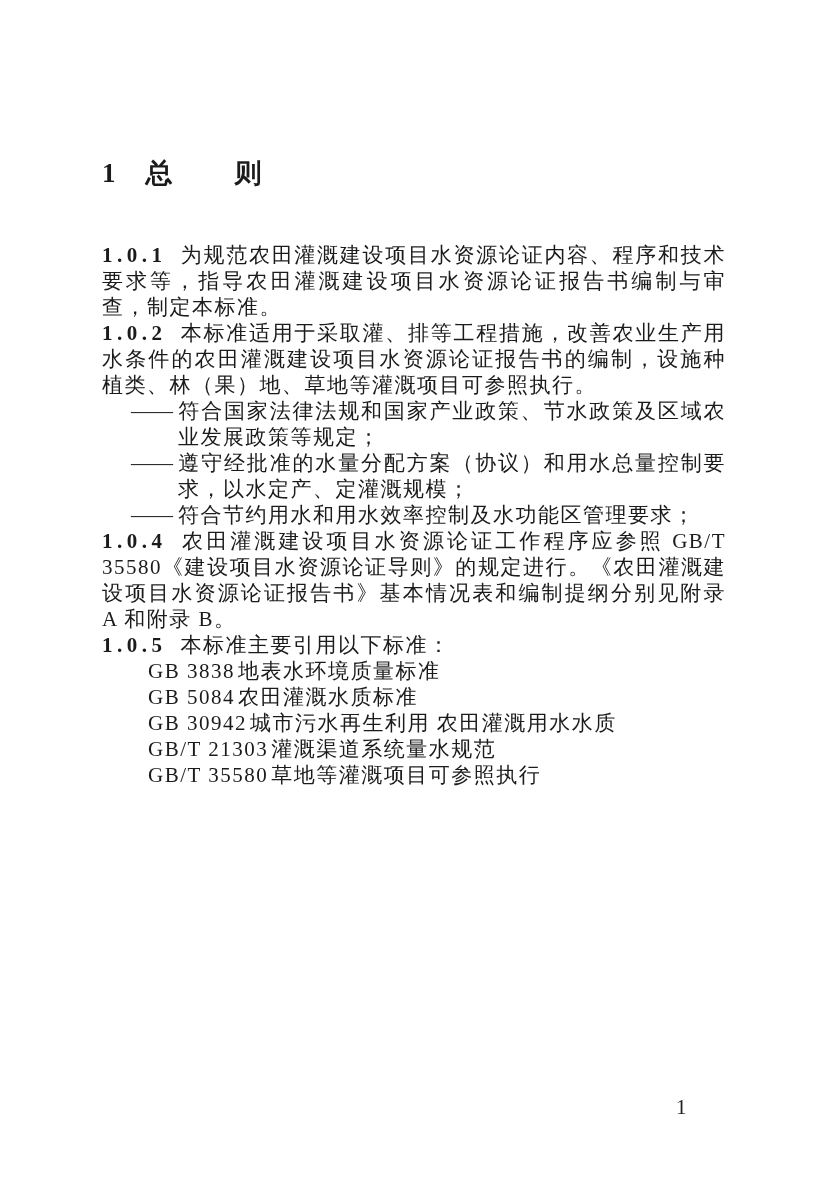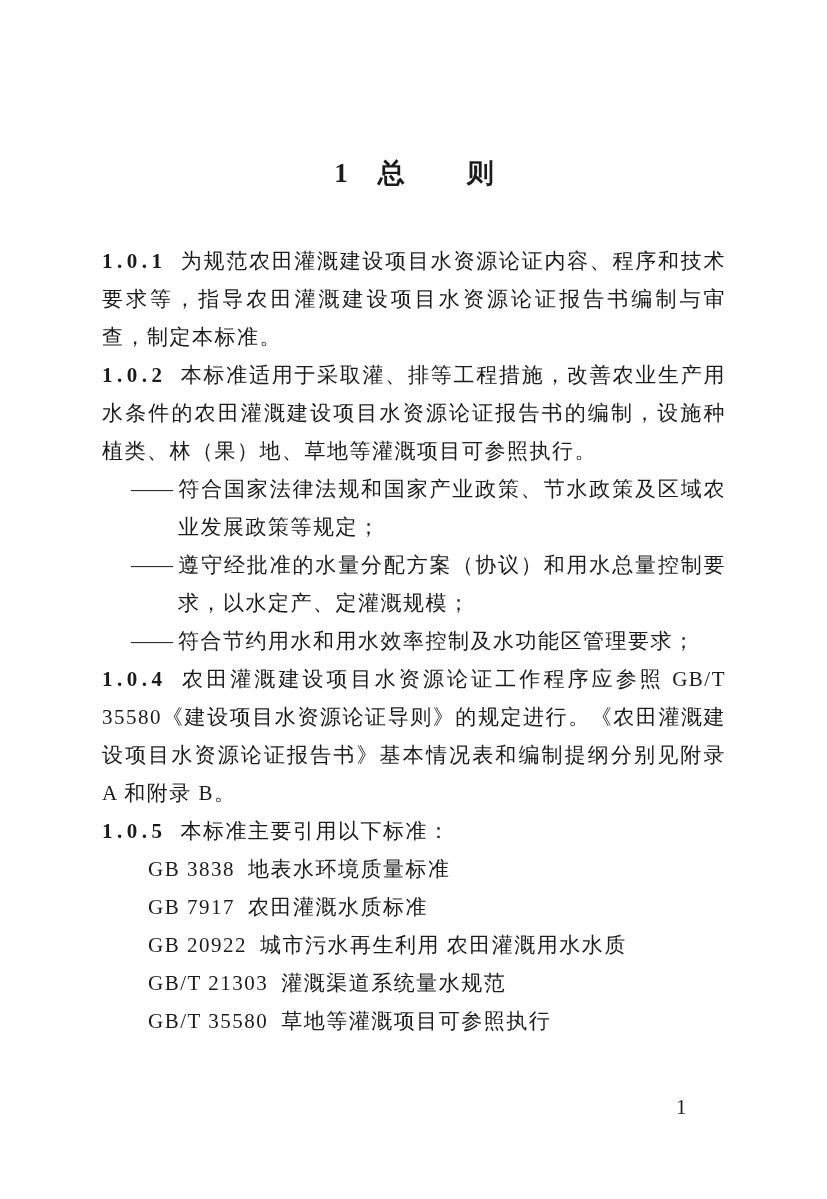--- a/index.html
+++ b/index.html
@@ -15,32 +15,31 @@
   }
   .content {
     position: absolute;
     left: 102px;
     top: 0;
     width: 624px;
   }
   .doc-title {
     margin: 155px 0 0 0;
     height: 38px;
-    text-align: center;
     font-size: 27px;
     font-weight: bold;
     letter-spacing: 0;
     white-space: nowrap;
   }
   .doc-title .t-word1 { margin-left: 30px; }
   .doc-title .t-word2 { margin-left: 62px; }
   .body {
     margin-top: 49px;
     font-size: 21px;
-    line-height: 38px;
+    line-height: 26px;
     letter-spacing: 1.5px;
     text-align: justify;
     text-align-last: left;
   }
   p.para { margin: 0; }
   .clabel {
     font-weight: bold;
     letter-spacing: 4.5px;
     margin-right: 14px;
     white-space: nowrap;
@@ -57,21 +56,21 @@
     text-indent: 0;
     letter-spacing: 0;
     white-space: nowrap;
   }
   .std-list { }
   .std-row {
     margin-left: 46px;
     text-align: left;
     text-align-last: left;
   }
-  .std-name { margin-left: 13px; }
+  .std-name { margin-left: 3px; }
   .page-number {
     position: absolute;
     left: 676px;
     top: 1095px;
     font-size: 21px;
     color: #222222;
   }
 </style>
 </head>
 <body>
@@ -93,22 +92,22 @@
         <li><span class="dash">——</span><span>遵守经批准的水量分配方案（协议）和用水总量控制要求，以水定产、定灌溉规模；</span></li>
         <li><span class="dash">——</span><span>符合节约用水和用水效率控制及水功能区管理要求；</span></li>
       </ul>
 
       <p class="para"><span class="clabel">1.0.4</span><span>农田灌溉建设项目水资源论证工作程序应参照 GB/T 35580《建设项目水资源论证导则》的规定进行。《农田灌溉建设项目水资源论证报告书》基本情况表和编制提纲分别见附录 A 和附录 B。</span></p>
 
       <p class="para"><span class="clabel">1.0.5</span><span>本标准主要引用以下标准：</span></p>
 
       <div class="std-list">
         <div class="std-row"><span class="std-code">GB 3838</span><span class="std-name">地表水环境质量标准</span></div>
-        <div class="std-row"><span class="std-code">GB 7917</span><span class="std-name">农田灌溉水质标准</span></div>
-        <div class="std-row"><span class="std-code">GB 20922</span><span class="std-name">城市污水再生利用 农田灌溉用水水质</span></div>
+        <div class="std-row"><span class="std-code">GB 5084</span><span class="std-name">农田灌溉水质标准</span></div>
+        <div class="std-row"><span class="std-code">GB 30942</span><span class="std-name">城市污水再生利用 农田灌溉用水水质</span></div>
         <div class="std-row"><span class="std-code">GB/T 21303</span><span class="std-name">灌溉渠道系统量水规范</span></div>
         <div class="std-row"><span class="std-code">GB/T 35580</span><span class="std-name">草地等灌溉项目可参照执行</span></div>
       </div>
 
     </div>
   </div>
 
   <div class="page-number">1</div>
 </div>
 

